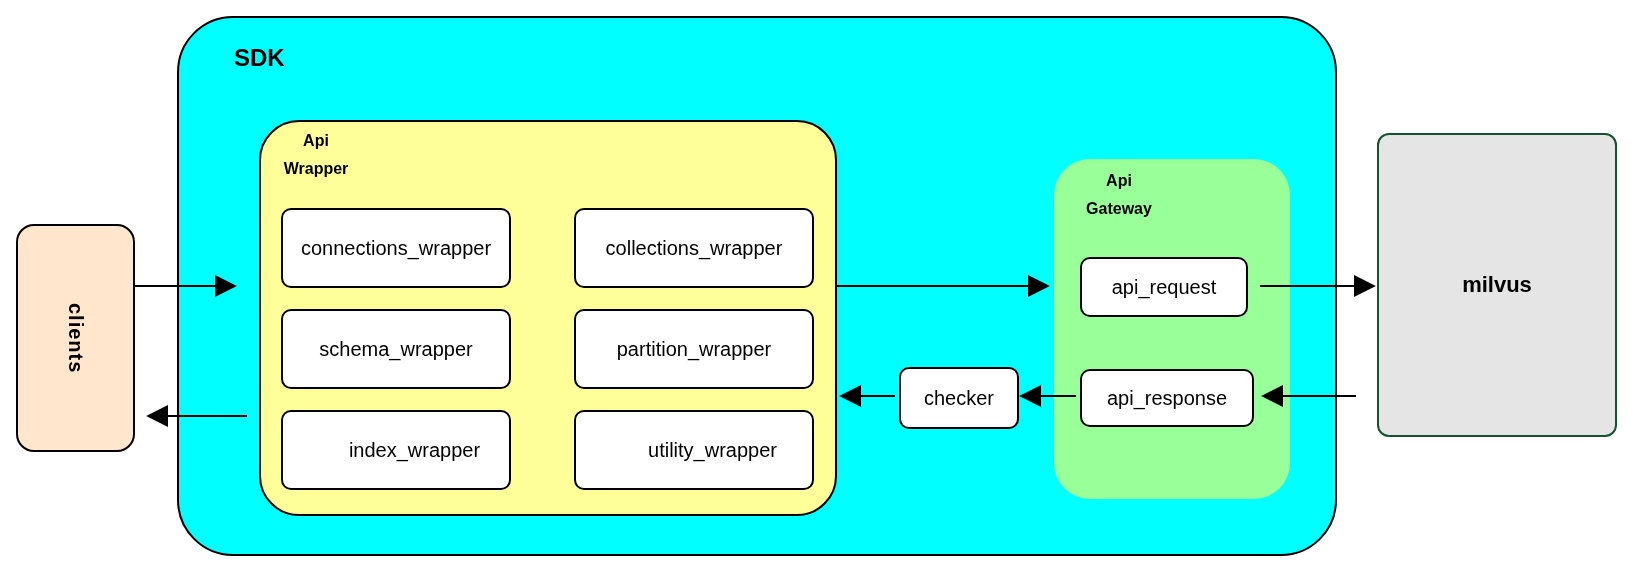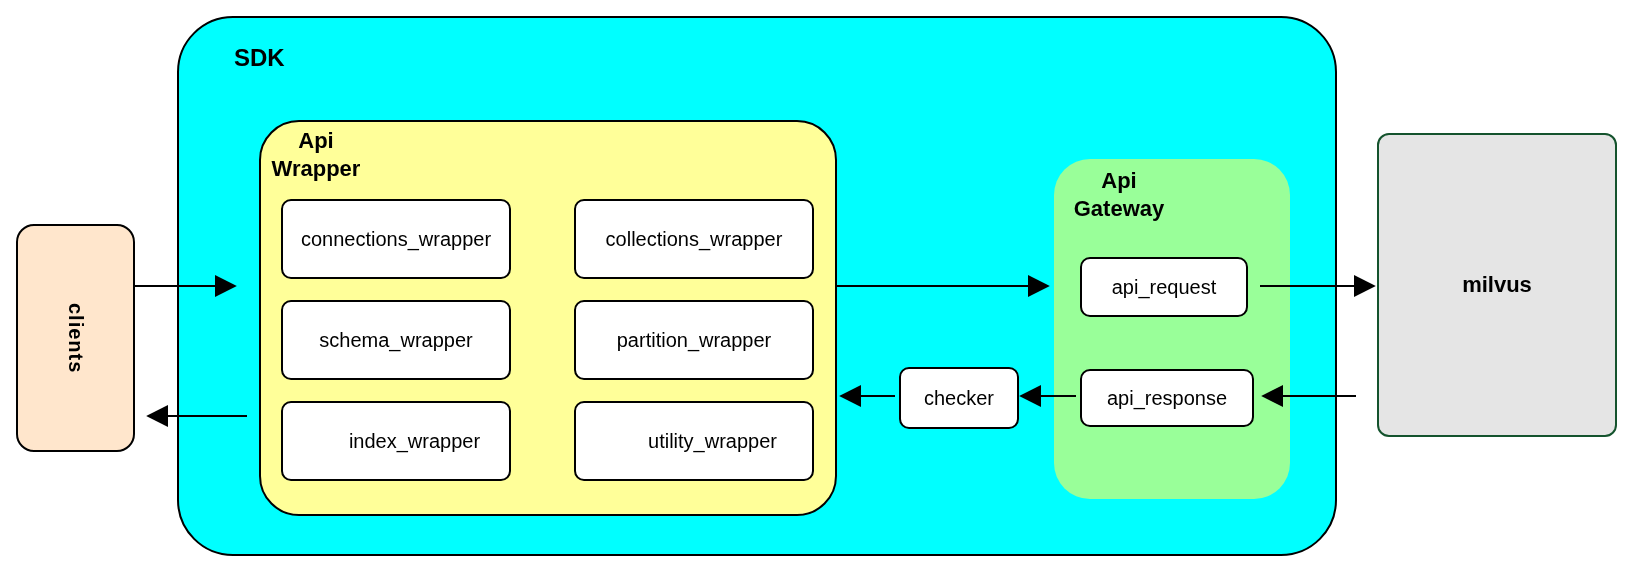--- a/index.html
+++ b/index.html
@@ -33,25 +33,25 @@
   
   .sdk{left:177px;top:16px;width:1160px;height:540px;border-radius:56px;}
   .sdk-label{
     position:absolute;left:55px;top:26px;
     font-size:24px;font-weight:bold;
   }
   
   .wrapper{left:80px;top:102px;width:578px;height:396px;border-radius:40px;}
   .two-line-label{
     position:absolute;
-    font-size:22px;font-weight:bold;line-height:28px;
+    font-size:16px;font-weight:bold;line-height:28px;
     text-align:center;
   }
   .wrapper-label{left:0;top:5px;width:110px;}
-  .mod{width:230px;height:80px;}
+  .mod{width:230px;height:80px;margin-top:9px;}
   .c1{left:20px;}  .c2{left:313px;width:240px;}
   .r1{top:77px;}   .r2{top:178px;}  .r3{top:279px;padding-left:37px;}
   
   .checker{left:720px;top:349px;width:120px;height:62px;}
   
   .gateway{
     left:875px;top:141px;width:236px;height:340px;
     border:none;border-radius:36px;
   }
   .gateway-label{left:0;top:8px;width:130px;}

